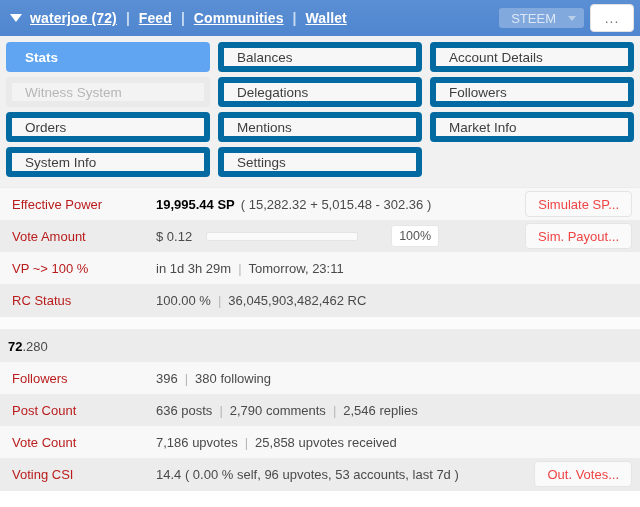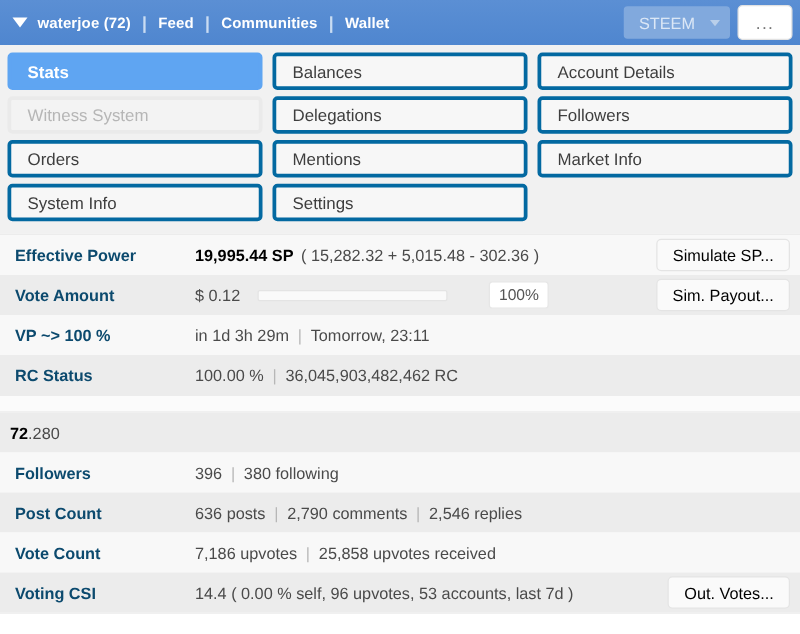--- a/index.html
+++ b/index.html
@@ -37,23 +37,24 @@
     width: 0; height: 0;
     border-left: 6px solid transparent;
     border-right: 6px solid transparent;
     border-top: 8px solid #ffffff;
     margin-right: 8px;
     flex: 0 0 auto;
   }
   .nav-link {
     color: #ffffff;
     font-weight: bold;
-    font-size: 12px;
+    font-size: 14px;
     white-space: nowrap;
     letter-spacing: 0.1px;
+    text-decoration: underline;
   }
   .nav-sep {
     color: #c9dcf2;
     font-weight: bold;
     font-size: 14px;
     margin: 0 9px;
   }
   #nav-right {
     display: flex;
     align-items: center;
@@ -61,21 +62,21 @@
   }
   #coin-select {
     background: #81a9dd;
     color: #dbe7f6;
     font-size: 13px;
     border-radius: 3px;
     padding: 5px 8px 5px 12px;
     display: flex;
     align-items: center;
     gap: 12px;
-    height: 26px;
+    height: 20px;
     box-sizing: border-box;
     margin-right: 6px;
   }
   #coin-select .tiny-caret {
     width: 0; height: 0;
     border-left: 4px solid transparent;
     border-right: 4px solid transparent;
     border-top: 5px solid #b9cfea;
   }
   #more-button {
@@ -97,21 +98,21 @@
   #tab-grid {
     background: #f1f1f1;
     padding: 6px 6px 10px 6px;
     display: grid;
     grid-template-columns: 1fr 1fr 1fr;
     gap: 5px 8px;
     box-sizing: border-box;
   }
   .tab {
     background: #f7f7f7;
-    border: 3px solid #0369a1;
+    border: 6px solid #0369a1;
     border-radius: 4px;
     height: 30px;
     display: flex;
     align-items: center;
     padding-left: 13px;
     box-sizing: border-box;
     font-size: 13.5px;
     color: #3e3e3e;
   }
   .tab.active {
@@ -145,23 +146,23 @@
     height: 32px;
     position: relative;
     box-sizing: border-box;
   }
   .stat-row.odd  { background: #ececec; }
   .stat-row.even { background: #f8f8f8; }
 
   .stat-label {
     width: 148px;
     flex: 0 0 148px;
-    font-weight: bold;
-    font-size: 13px;
-    color: #0c4a6e;
+    font-weight: normal;
+    font-size: 13px;
+    color: #b91c1c;
     padding-left: 12px;
     box-sizing: border-box;
     white-space: nowrap;
   }
   .stat-value {
     flex: 1 1 auto;
     font-size: 13px;
     color: #4a4a4a;
     display: flex;
     align-items: center;
@@ -205,21 +206,21 @@
     top: 3px;
     height: 26px;
     background: #fafafa;
     border: 1px solid #e4e4e4;
     border-radius: 4px;
     display: flex;
     align-items: center;
     justify-content: center;
     padding: 0 12px;
     font-size: 13px;
-    color: #000000;
+    color: #ef4444;
     box-sizing: border-box;
     white-space: nowrap;
   }
 </style>
 </head>
 <body>
 
 <div id="navbar">
   <div id="nav-left">
     <span class="caret-down"></span>

